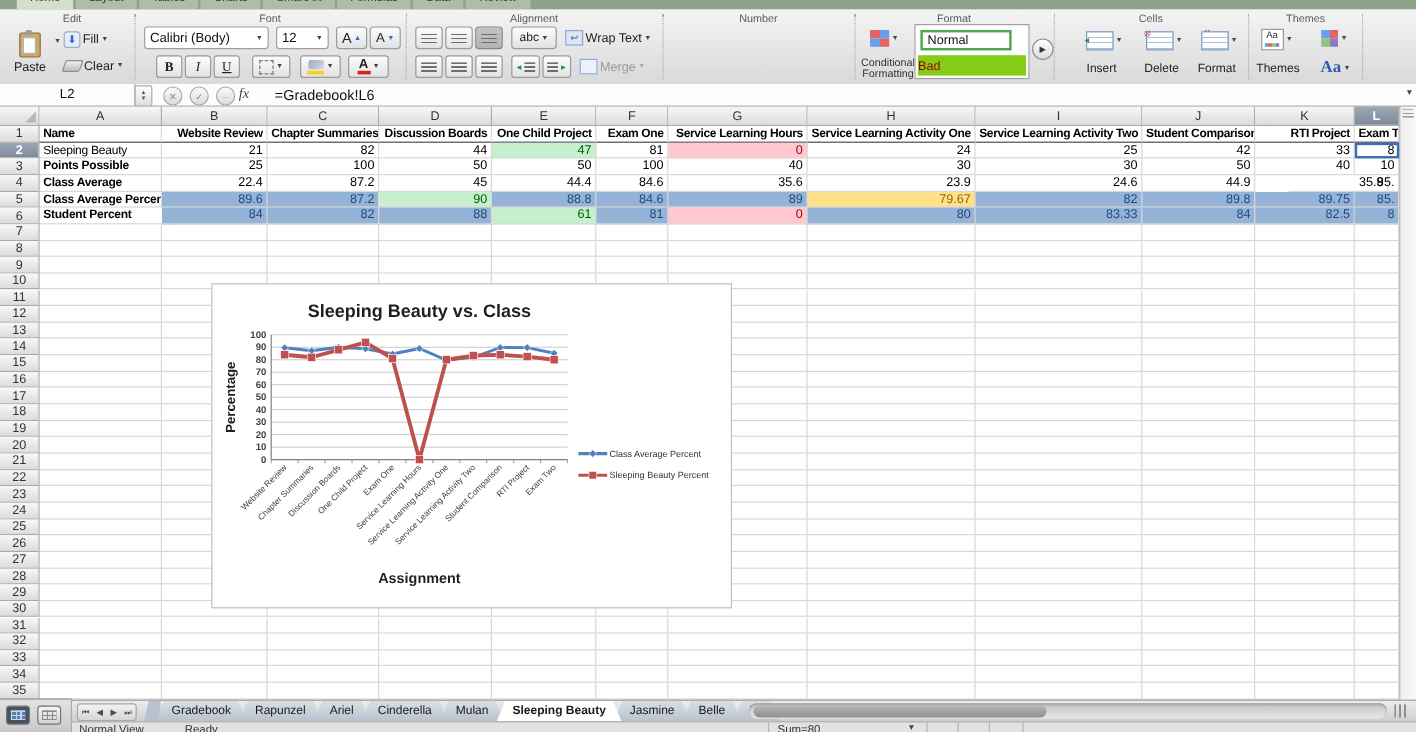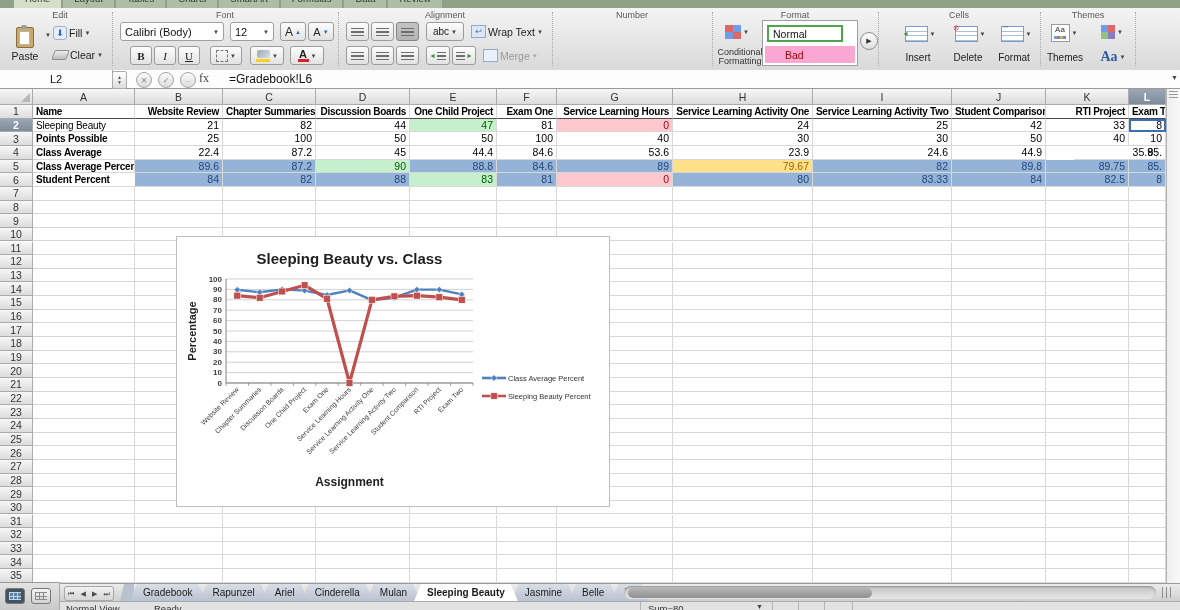--- a/index.html
+++ b/index.html
@@ -51,22 +51,22 @@
         box-shadow:5px 2px 0 -1px #9cc26b;}
   .decico{font-size:6.5px;color:#3b6ea5;line-height:1.1;text-align:center;}
   .cfico{display:inline-block;width:16px;height:14px;}
   .cfico span{display:block;height:7px;}
   .cfr1{background:linear-gradient(90deg,#e06666 50%,#6d9eeb 50%);}
   .cfr2{background:linear-gradient(90deg,#6d9eeb 50%,#e06666 50%);}
   .lbl2{position:absolute;font-size:9px;color:#333;text-align:center;line-height:1.05;}
   .gallery{position:absolute;box-sizing:border-box;background:#fff;border:1px solid #a0a0a0;}
   .stylenormal{position:absolute;box-sizing:border-box;border:2px solid #4ca64c;background:#fff;
                font-size:10.5px;color:#111;padding:0 4px;display:flex;align-items:center;}
-  .stylebad{position:absolute;box-sizing:border-box;background:#f9a8d4;color:#9c0006;
-            font-size:10.5px;padding:0 20px;display:flex;align-items:center;}
+  .stylebad{position:absolute;box-sizing:border-box;background:#84cc16;color:#9c0006;
+            font-size:10.5px;padding:0 0;display:flex;align-items:center;}
   .expander{position:absolute;width:16px;height:16px;border-radius:50%;border:1px solid #8f8f8f;
             background:linear-gradient(#fff,#ddd);font-size:7px;color:#333;display:flex;align-items:center;justify-content:center;}
   .tblico{display:inline-block;width:21px;height:14px;border:1px solid #7a9cc6;position:relative;
           background:repeating-linear-gradient(#fff 0 3.6px,#a8c0dc 3.6px 4.6px),
                      repeating-linear-gradient(90deg,#fff 0 6px,#a8c0dc 6px 7px);}
   .tblico .mark{position:absolute;font-size:8px;line-height:8px;}
   .cellslbl{position:absolute;font-size:10px;color:#222;text-align:center;}
   .themespage{display:inline-block;width:17px;height:16px;border:1px solid #9a9a9a;background:#fff;
               font-size:8px;color:#333;text-align:center;line-height:10px;position:relative;}
   .themespage i{position:absolute;left:2px;bottom:2px;width:12px;height:3px;font-style:normal;
@@ -77,21 +77,21 @@
   .pr2{background:linear-gradient(90deg,#93c47d 50%,#8e7cc3 50%);}
   .aafonts{font-family:"Liberation Serif",serif;font-size:14px;color:#2f5aa8;font-weight:bold;}
   
   #fbar{position:absolute;left:0;top:70px;width:1180px;height:19px;background:#fdfdfd;border-bottom:1px solid #9a9a9a;box-sizing:border-box;}
   #namebox{position:absolute;left:0;top:0;width:112px;height:18px;border-right:1px solid #ababab;
            font-size:11px;color:#111;display:flex;align-items:center;justify-content:center;}
   #stepper{position:absolute;left:112px;top:1px;width:13px;height:16px;border:1px solid #ababab;border-radius:2px;
            background:linear-gradient(#fff,#ddd);display:flex;flex-direction:column;align-items:center;justify-content:center;font-size:5px;color:#555;line-height:1;}
   .fbtn{position:absolute;top:2px;width:14px;height:14px;border-radius:50%;border:1px solid #a5a5a5;
         background:linear-gradient(#fbfbfb,#dcdcdc);color:#8a8a8a;font-size:8px;display:flex;align-items:center;justify-content:center;}
-  #fx{position:absolute;left:199px;top:1px;font-family:"Liberation Serif",serif;font-size:12px;color:#444;}
+  #fx{position:absolute;left:199px;top:1px;font-family:"Liberation Serif",serif;font-style:italic;font-size:12px;color:#444;}
   #formulatext{position:absolute;left:229px;top:2px;font-size:12px;color:#111;}
   #fbardrop{position:absolute;right:2px;top:4px;font-size:7px;color:#444;}
   
   #grid{position:absolute;left:0;top:89px;width:1180px;height:494px;background:#fff;}
   .chdr,.rhdr{position:absolute;box-sizing:border-box;background:linear-gradient(#f7f7f7,#dcdcdc);
               border-right:1px solid #ababab;border-bottom:1px solid #ababab;
               font-size:10.5px;color:#333;display:flex;align-items:center;justify-content:center;}
   .hdrsel{background:linear-gradient(#9ba7b5,#7e8b9b);color:#fff;font-weight:bold;}
   #corner{position:absolute;left:0;top:0;width:33px;height:16px;box-sizing:border-box;background:linear-gradient(#f7f7f7,#dcdcdc);
           border-right:1px solid #ababab;border-bottom:1px solid #ababab;}
@@ -406,21 +406,21 @@
     <div class="cell num" style="left: 952px; top: 43.3px; width: 94px; height: 13.65px;">50</div>
     <div class="cell num" style="left: 1046px; top: 43.3px; width: 83px; height: 13.65px;">40</div>
     <div class="cell num" style="left: 1129px; top: 43.3px; width: 37px; height: 13.65px;">10</div>
     <div class="rhdr" style="left: 0px; top: 56.95px; width: 33px; height: 13.65px;">4</div>
     <div class="cell lb bold" style="left: 33px; top: 56.95px; width: 102px; height: 13.65px;">Class Average</div>
     <div class="cell num" style="left: 135px; top: 56.95px; width: 88px; height: 13.65px;">22.4</div>
     <div class="cell num" style="left: 223px; top: 56.95px; width: 93px; height: 13.65px;">87.2</div>
     <div class="cell num" style="left: 316px; top: 56.95px; width: 94px; height: 13.65px;">45</div>
     <div class="cell num" style="left: 410px; top: 56.95px; width: 87px; height: 13.65px;">44.4</div>
     <div class="cell num" style="left: 497px; top: 56.95px; width: 60px; height: 13.65px;">84.6</div>
-    <div class="cell num" style="left: 557px; top: 56.95px; width: 116px; height: 13.65px;">53.6</div>
+    <div class="cell num" style="left: 557px; top: 56.95px; width: 116px; height: 13.65px;">35.6</div>
     <div class="cell num" style="left: 673px; top: 56.95px; width: 140px; height: 13.65px;">23.9</div>
     <div class="cell num" style="left: 813px; top: 56.95px; width: 139px; height: 13.65px;">24.6</div>
     <div class="cell num" style="left: 952px; top: 56.95px; width: 94px; height: 13.65px;">44.9</div>
     <div class="cell num" style="left: 1074px; top: 56.95px; width: 83px; height: 13.65px;">35.9</div>
     <div class="cell num" style="left: 1129px; top: 56.95px; width: 37px; height: 13.65px;">85.</div>
     <div class="rhdr" style="left: 0px; top: 70.6px; width: 33px; height: 13.65px;">5</div>
     <div class="cell lb bold" style="left: 33px; top: 70.6px; width: 102px; height: 13.65px;">Class Average Percent</div>
     <div class="cell num c-accent" style="left: 135px; top: 70.6px; width: 88px; height: 13.65px;">89.6</div>
     <div class="cell num c-accent" style="left: 223px; top: 70.6px; width: 93px; height: 13.65px;">87.2</div>
     <div class="cell num c-good" style="left: 316px; top: 70.6px; width: 94px; height: 13.65px;">90</div>
@@ -430,21 +430,21 @@
     <div class="cell num c-neutral" style="left: 673px; top: 70.6px; width: 140px; height: 13.65px;">79.67</div>
     <div class="cell num c-accent" style="left: 813px; top: 70.6px; width: 139px; height: 13.65px;">82</div>
     <div class="cell num c-accent" style="left: 952px; top: 70.6px; width: 94px; height: 13.65px;">89.8</div>
     <div class="cell num c-accent" style="left: 1046px; top: 70.6px; width: 83px; height: 13.65px;">89.75</div>
     <div class="cell num c-accent" style="left: 1129px; top: 70.6px; width: 37px; height: 13.65px;">85.</div>
     <div class="rhdr" style="left: 0px; top: 84.25px; width: 33px; height: 13.65px;">6</div>
     <div class="cell lb bold" style="left: 33px; top: 84.25px; width: 112px; height: 13.65px;">Student Percent</div>
     <div class="cell num c-accent" style="left: 135px; top: 84.25px; width: 88px; height: 13.65px;">84</div>
     <div class="cell num c-accent" style="left: 223px; top: 84.25px; width: 93px; height: 13.65px;">82</div>
     <div class="cell num c-accent" style="left: 316px; top: 84.25px; width: 94px; height: 13.65px;">88</div>
-    <div class="cell num c-good" style="left: 410px; top: 84.25px; width: 87px; height: 13.65px;">83</div>
+    <div class="cell num c-good" style="left: 410px; top: 84.25px; width: 87px; height: 13.65px;">61</div>
     <div class="cell num c-accent" style="left: 497px; top: 84.25px; width: 60px; height: 13.65px;">81</div>
     <div class="cell num c-bad" style="left: 557px; top: 84.25px; width: 116px; height: 13.65px;">0</div>
     <div class="cell num c-accent" style="left: 673px; top: 84.25px; width: 140px; height: 13.65px;">80</div>
     <div class="cell num c-accent" style="left: 813px; top: 84.25px; width: 139px; height: 13.65px;">83.33</div>
     <div class="cell num c-accent" style="left: 952px; top: 84.25px; width: 94px; height: 13.65px;">84</div>
     <div class="cell num c-accent" style="left: 1046px; top: 84.25px; width: 83px; height: 13.65px;">82.5</div>
     <div class="cell num c-accent" style="left: 1129px; top: 84.25px; width: 37px; height: 13.65px;">8</div>
     <div class="rhdr" style="left: 0px; top: 97.9px; width: 33px; height: 13.65px;">7</div>
     <div class="cell" style="left: 33px; top: 97.9px; width: 102px; height: 13.65px;"></div>
     <div class="cell num" style="left: 135px; top: 97.9px; width: 88px; height: 13.65px;"></div>

